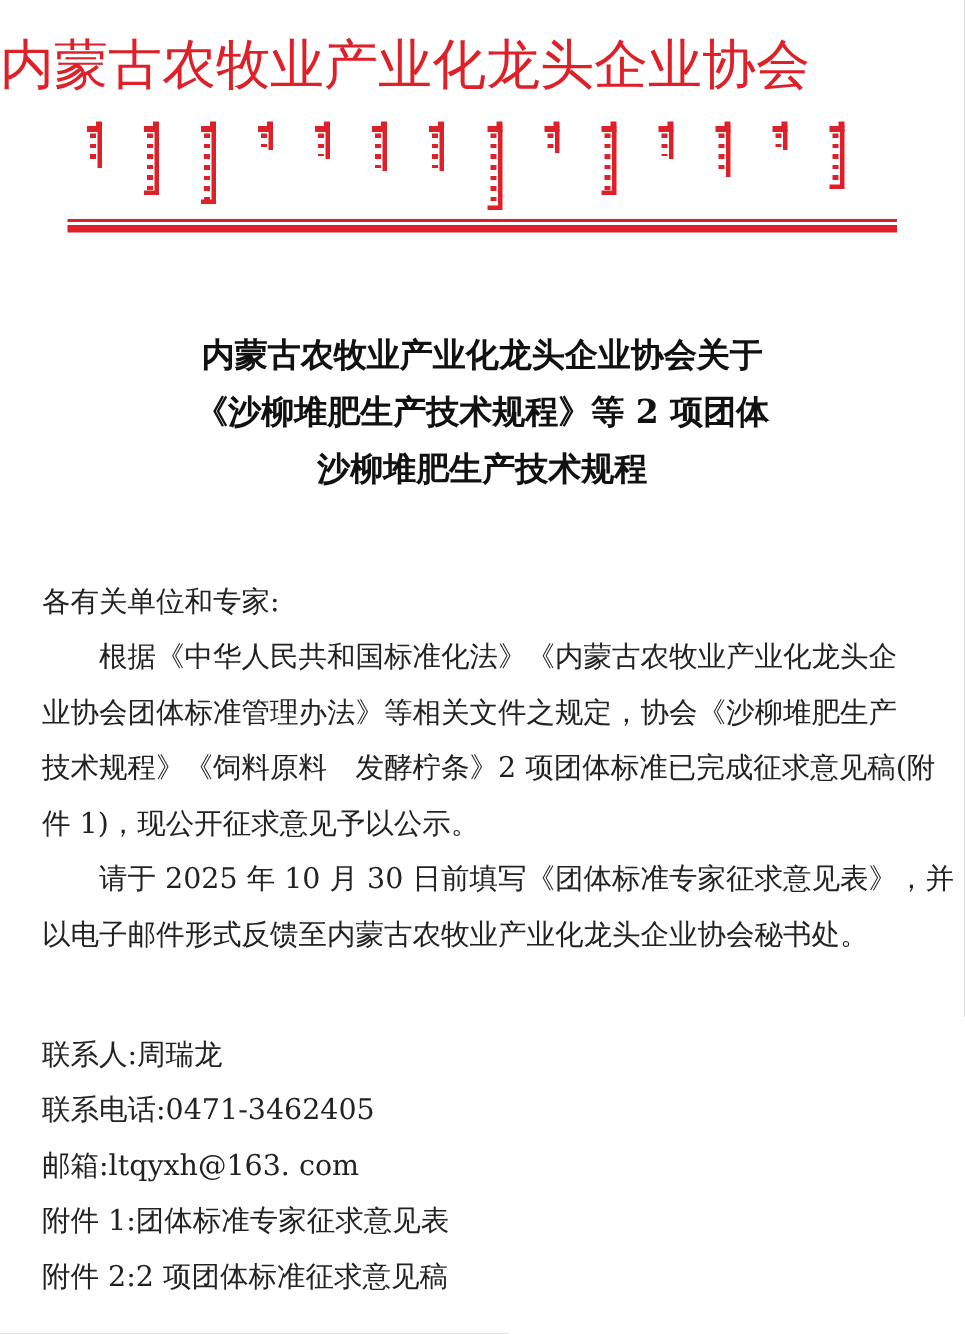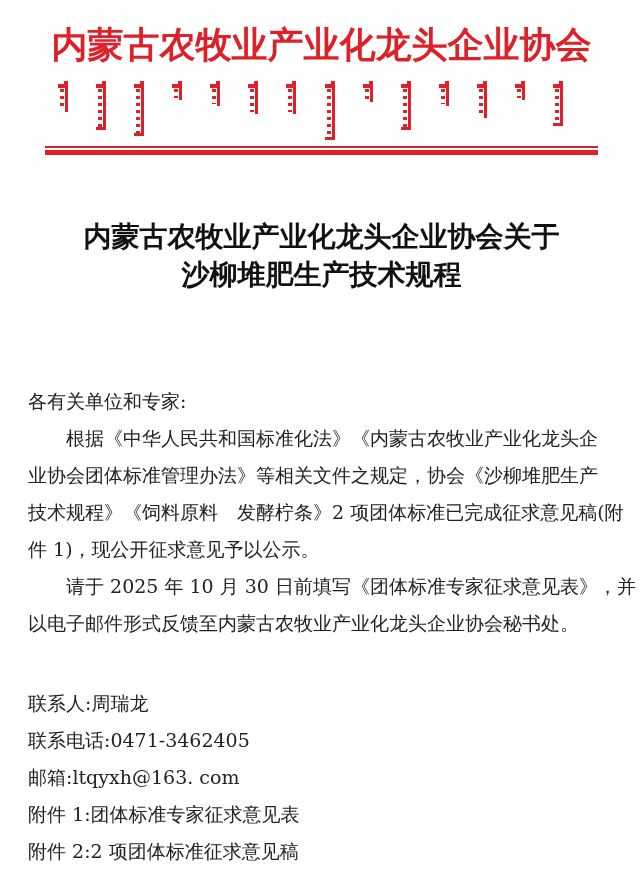--- a/index.html
+++ b/index.html
@@ -5,43 +5,43 @@
   :root { --red:#de2128; --ink:#222222; --bg:#ffffff; }
   html,body { margin:0; padding:0; }
   body { background:#888; font-family:"DejaVu Serif","Liberation Serif",serif; }
   .page {
     position:relative; width:643px; height:889px; margin:0 auto;
     background:var(--bg); overflow:hidden;
   }
   
   .red-head {
     position:absolute; top:16px; left:0; right:0; height:56px;
-    line-height:56px; text-align:center;
-    font-size:36px; font-weight:bold; color:var(--red);
+    line-height:56px; text-align:left;
+    font-size:36px; font-weight:normal; color:var(--red);
     letter-spacing:0px; white-space:nowrap;
   }
   
   .mongolian { position:absolute; top:84px; left:58px; width:507px; height:58px; }
   .mglyph { position:absolute; top:0; width:12px; }
   .mglyph .crown { position:absolute; top:0; left:0; width:10px; height:4px; background:var(--red); }
   .mglyph .tip   { position:absolute; top:-3px; left:6px; width:4px; height:4px; background:var(--red); }
   .mglyph .stem  { position:absolute; top:2px; right:2px; width:3px; bottom:0; background:var(--red); }
   .mglyph .teeth {
     position:absolute; top:5px; left:2px; width:4px; bottom:2px;
     background:repeating-linear-gradient(180deg, var(--red) 0 3px, transparent 3px 7px);
   }
   .mglyph .foot { position:absolute; bottom:0; left:0; width:8px; height:3px; background:var(--red); }
   
   .divider { position:absolute; top:146px; left:45px; width:553px; }
   .divider .thin  { height:2px; background:var(--red); margin-bottom:2px; }
   .divider .thick { height:5px; background:var(--red); }
   
   .doc-title {
     position:absolute; top:218px; left:0; right:0; text-align:center;
-    color:#111; font-weight:bold; font-size:28px; line-height:38px;
+    color:#111; font-weight:bold; font-size:22px; line-height:38px;
     white-space:nowrap;
   }
   
   .body-block {
     position:absolute; top:383px; left:28px; width:567px;
     color:var(--ink); font-size:19px; line-height:37px;
     text-align:justify; white-space:pre-wrap;
   }
   .body-line { height:37px; overflow:visible; white-space:nowrap; }
   .body-line.indent { padding-left:38px; }
@@ -146,18 +146,19 @@
       </div>
     </div>
 
   <div class="divider">
     <div class="thin"></div>
     <div class="thick"></div>
   </div>
 
   <div class="doc-title">
     <div>内蒙古农牧业产业化龙头企业协会关于</div>
+    <div>《沙柳堆肥生产技术规程》等 2 项团体</div>
     <div>沙柳堆肥生产技术规程</div>
   </div>
 
   <div class="body-block" id="body-lines"><div class="body-line">各有关单位和专家:</div><div class="body-line indent">根据《中华人民共和国标准化法》《内蒙古农牧业产业化龙头企</div><div class="body-line">业协会团体标准管理办法》等相关文件之规定，协会《沙柳堆肥生产</div><div class="body-line">技术规程》《饲料原料　发酵柠条》2 项团体标准已完成征求意见稿(附</div><div class="body-line">件 1)，现公开征求意见予以公示。</div><div class="body-line indent">请于 2025 年 10 月 30 日前填写《团体标准专家征求意见表》，并</div><div class="body-line">以电子邮件形式反馈至内蒙古农牧业产业化龙头企业协会秘书处。</div><div class="body-line spacer"></div><div class="body-line">联系人:周瑞龙</div><div class="body-line">联系电话:0471-3462405</div><div class="body-line">邮箱:ltqyxh@163. com</div><div class="body-line">附件 1:团体标准专家征求意见表</div><div class="body-line">附件 2:2 项团体标准征求意见稿</div></div>
 
 </div>
 
 </body></html>

